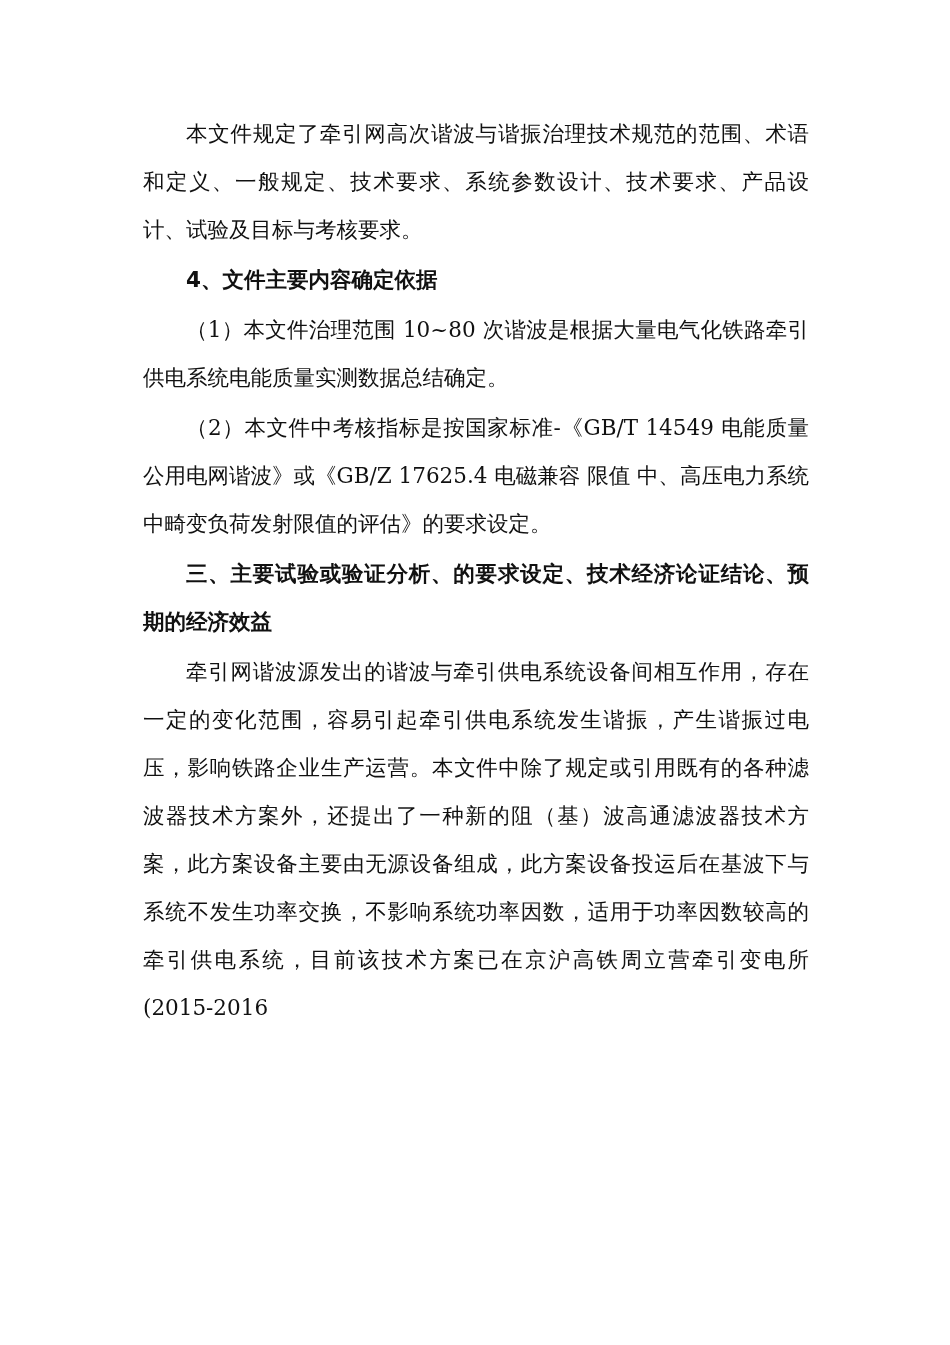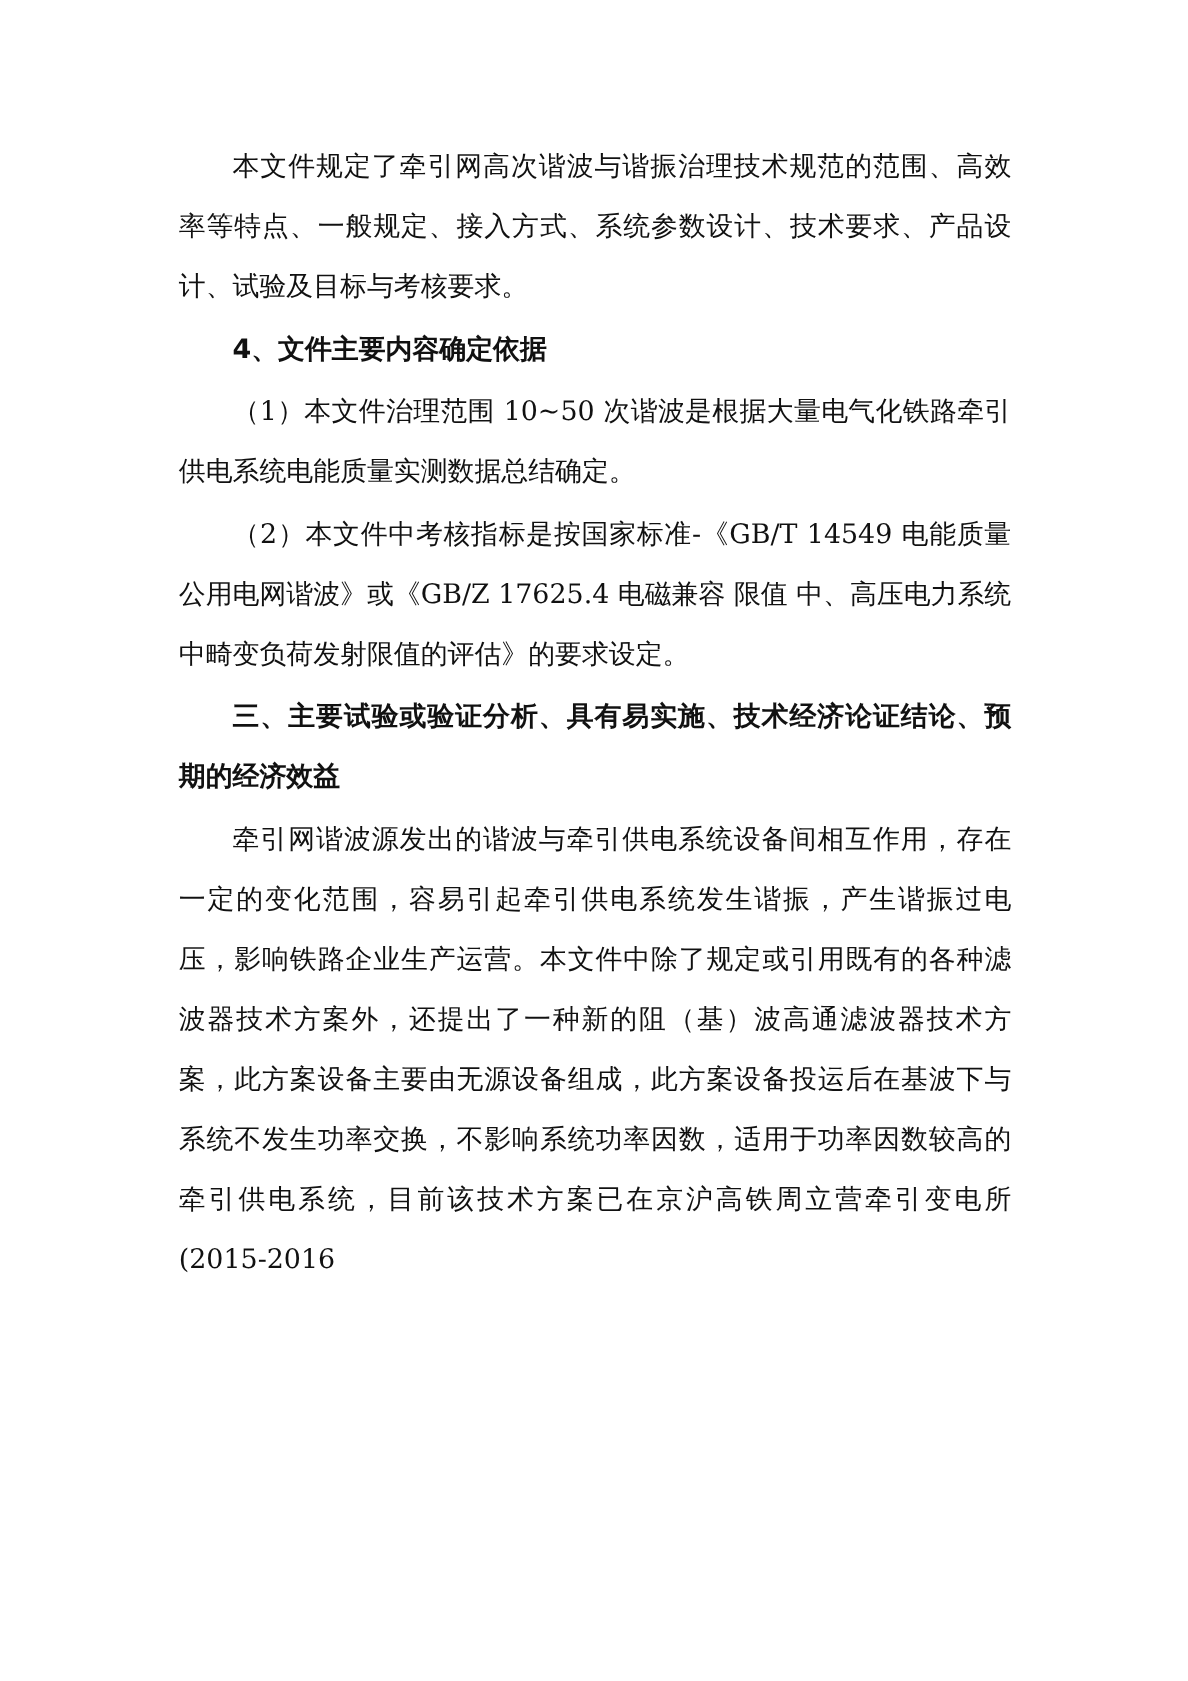--- a/index.html
+++ b/index.html
@@ -15,19 +15,19 @@
     line-height: 48px;
   }
   .p { margin: 0 0 0 0; text-indent: 43px; text-align: justify; text-align-last: left; }
   .p.gap { margin-top: 2px; }
   .h { font-family: "DejaVu Sans", "Liberation Sans", sans-serif; font-weight: bold; }
 </style>
 </head>
 <body>
 
 <div class="page">
-  <p class="p">本文件规定了牵引网高次谐波与谐振治理技术规范的范围、高效率等特点、一般规定、接入方式、系统参数设计、技术要求、产品设计、试验及目标与考核要求。</p>
+  <p class="p">本文件规定了牵引网高次谐波与谐振治理技术规范的范围、术语和定义、一般规定、技术要求、系统参数设计、技术要求、产品设计、试验及目标与考核要求。</p>
   <p class="p h gap">4、文件主要内容确定依据</p>
-  <p class="p gap">（1）本文件治理范围 10~50 次谐波是根据大量电气化铁路牵引供电系统电能质量实测数据总结确定。</p>
+  <p class="p gap">（1）本文件治理范围 10~80 次谐波是根据大量电气化铁路牵引供电系统电能质量实测数据总结确定。</p>
   <p class="p gap">（2）本文件中考核指标是按国家标准-《GB/T 14549 电能质量  公用电网谐波》或《GB/Z 17625.4 电磁兼容  限值  中、高压电力系统中畸变负荷发射限值的评估》的要求设定。</p>
-  <p class="p h gap">三、主要试验或验证分析、具有易实施、技术经济论证结论、预期的经济效益</p>
+  <p class="p h gap">三、主要试验或验证分析、的要求设定、技术经济论证结论、预期的经济效益</p>
   <p class="p gap">牵引网谐波源发出的谐波与牵引供电系统设备间相互作用，存在一定的变化范围，容易引起牵引供电系统发生谐振，产生谐振过电压，影响铁路企业生产运营。本文件中除了规定或引用既有的各种滤波器技术方案外，还提出了一种新的阻（基）波高通滤波器技术方案，此方案设备主要由无源设备组成，此方案设备投运后在基波下与系统不发生功率交换，不影响系统功率因数，适用于功率因数较高的牵引供电系统，目前该技术方案已在京沪高铁周立营牵引变电所(2015-2016</p>
 </div>
 
 </body></html>

